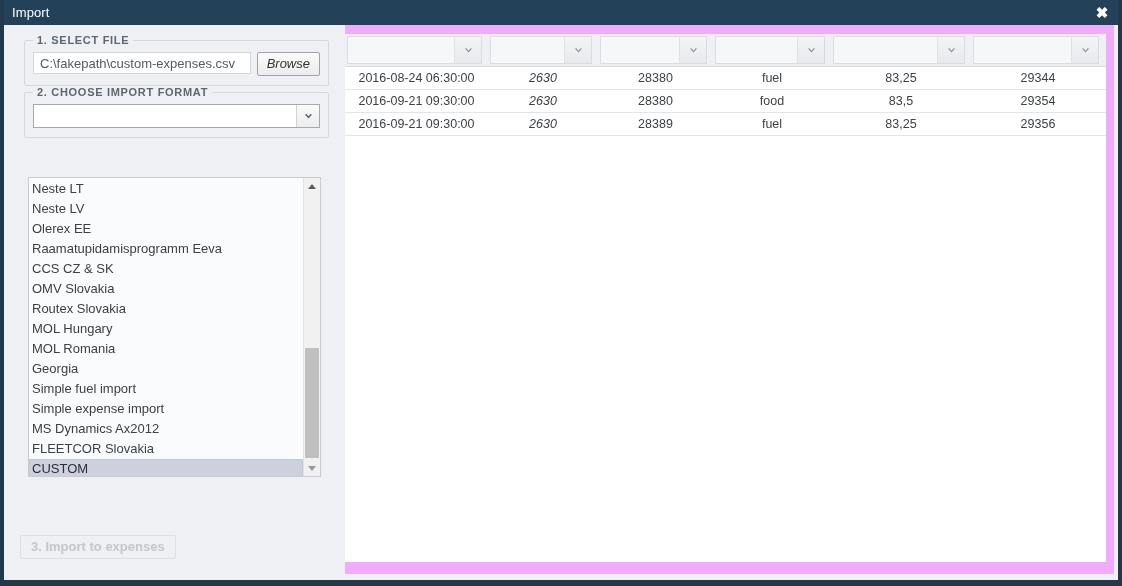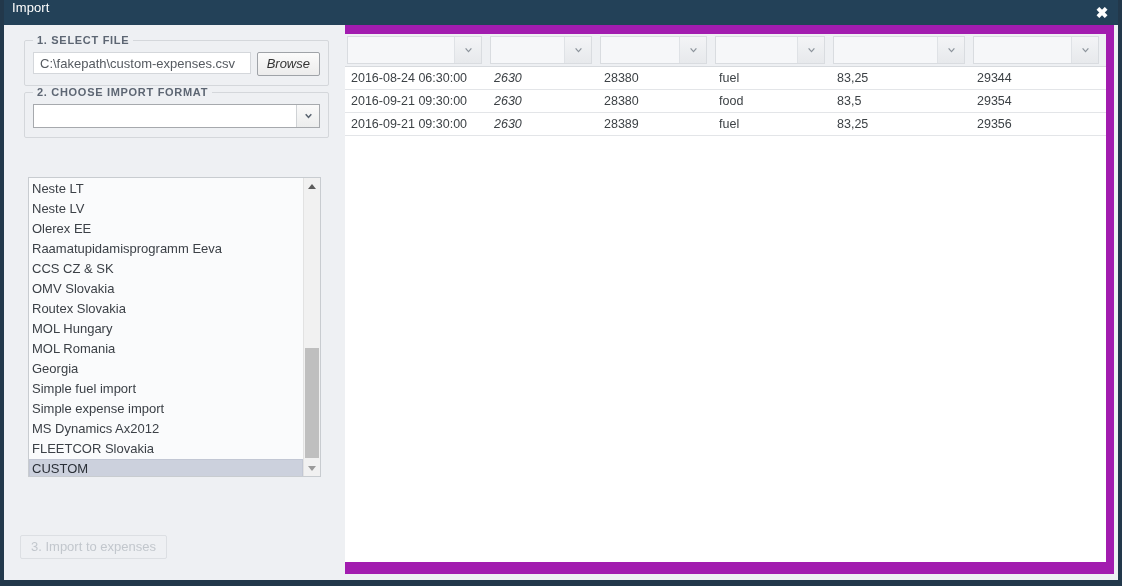--- a/index.html
+++ b/index.html
@@ -22,20 +22,21 @@
     border-right: 4px solid #22384b;
     border-bottom: 6px solid #22384b;
     overflow: hidden;
   }
   
   .titlebar {
     height: 25px;
     background: #234158;
     color: #ffffff;
     display: flex;
+    align-items: center;
     position: relative;
     margin: 0 -4px;
     padding: 0 4px;
   }
   .titlebar .title {
     font-size: 13px;
     padding-left: 8px;
     letter-spacing: 0.1px;
   }
   .titlebar .close-btn {
@@ -66,24 +67,25 @@
   .left-panel {
     width: 337px;
     flex: 0 0 337px;
     background: #eef0f3;
     position: relative;
     box-sizing: border-box;
     padding: 9px 0 0 0;
   }
   .right-panel {
     flex: 1 1 auto;
-    background: #a21caf;
+    background: #f0abfc;
     box-sizing: border-box;
     padding: 9px 0 0 0;
     position: relative;
+    text-align: center;
   }
 
   
   fieldset.box {
     margin: 0 16px 0 16px;
     border: 1px solid #d4d7db;
     border-radius: 2px;
     background: #eef0f3;
     padding: 6px 8px 9px 8px;
     box-sizing: border-box;
@@ -247,21 +249,21 @@
     bottom: 15px;
     height: 24px;
     line-height: 22px;
     padding: 0 10px;
     box-sizing: border-box;
     background: #eef0f3;
     border: 1px solid #dcdfe3;
     border-radius: 2px;
     color: #c2c7cd;
     font-size: 13px;
-    font-weight: normal;
+    font-weight: bold;
     cursor: default;
   }
 
   
   .table-area {
     position: absolute;
     left: 0;
     top: 9px;
     right: 8px;
     bottom: 12px;

